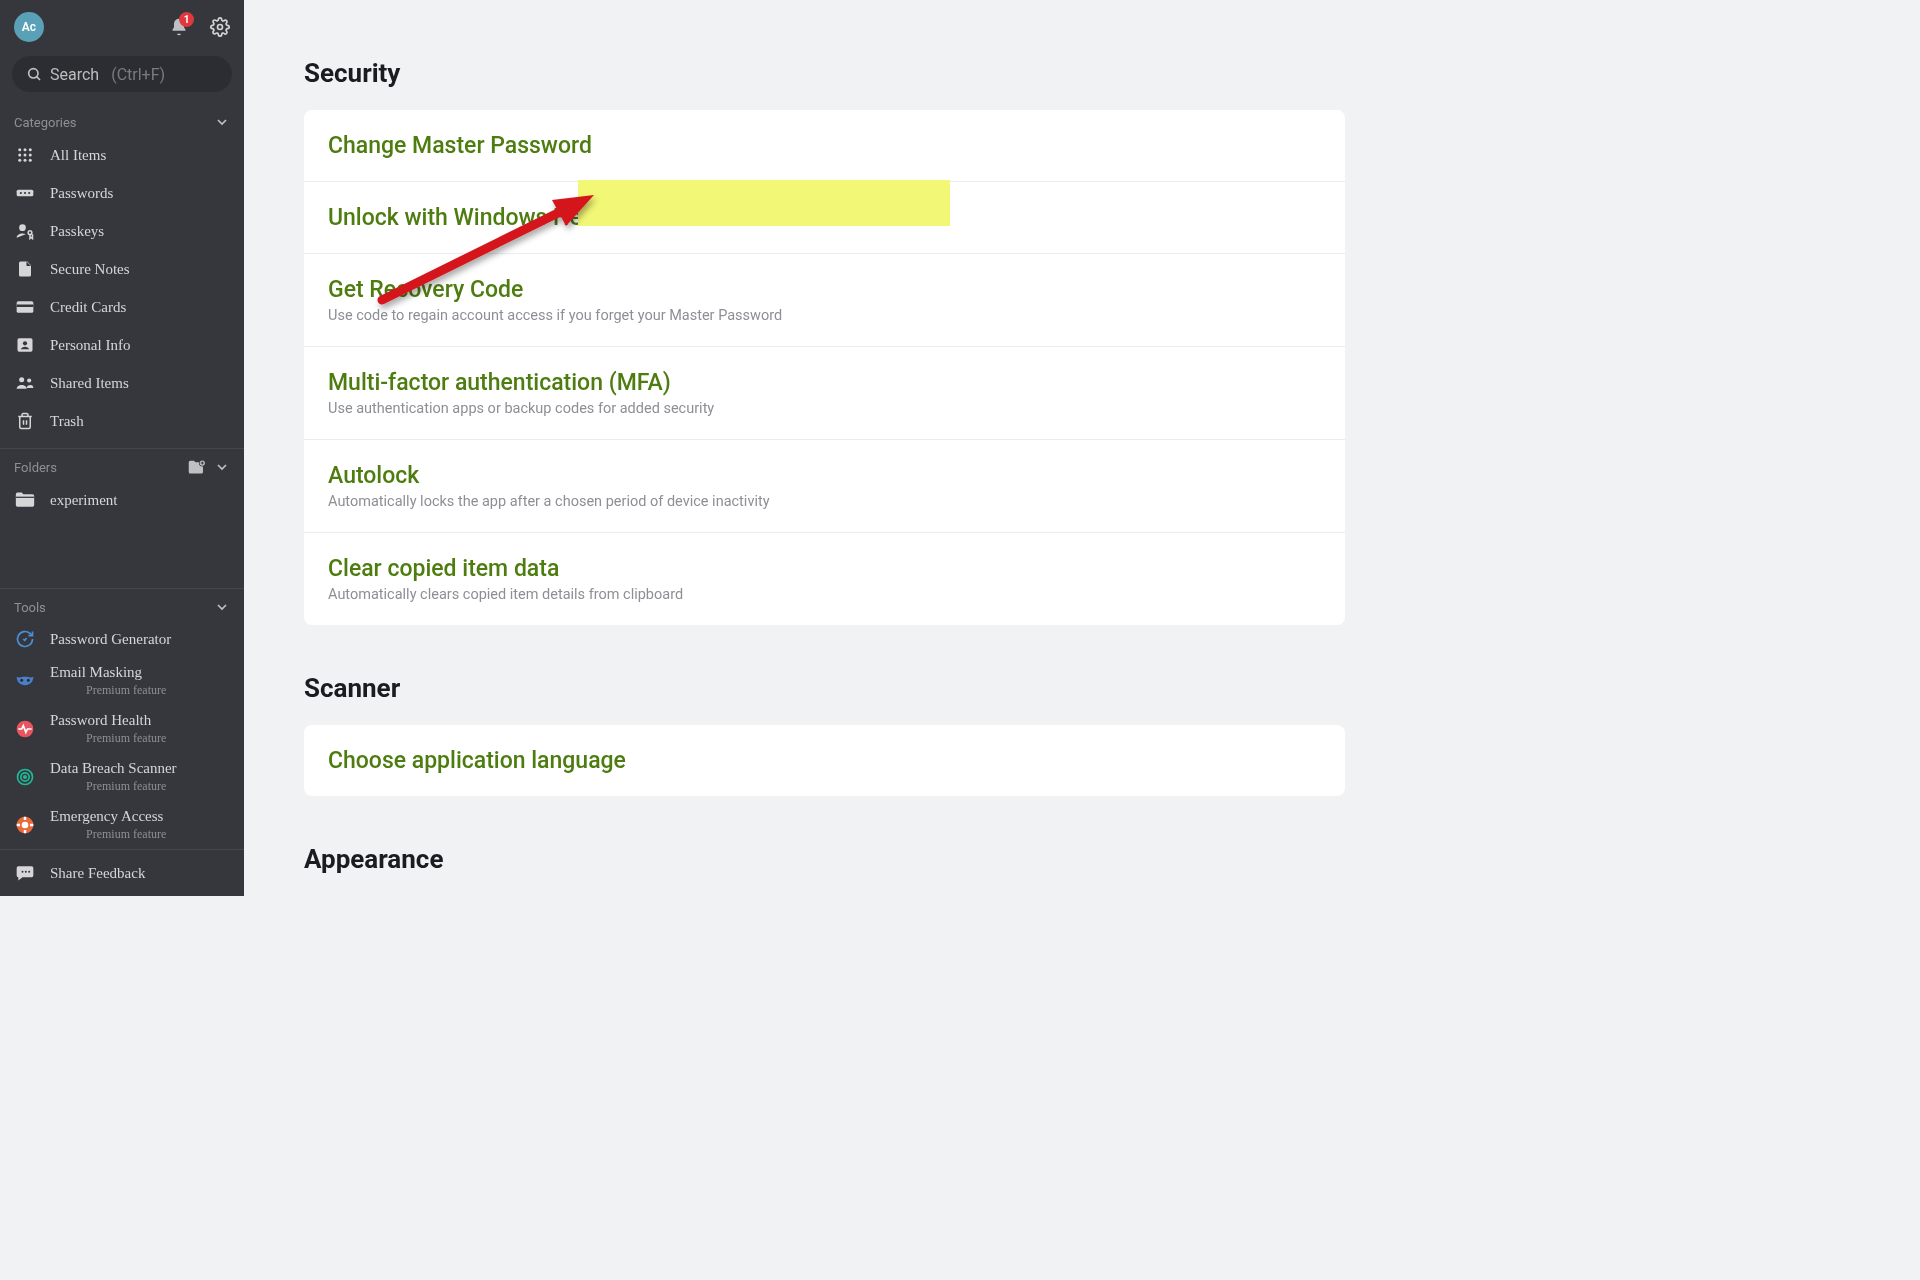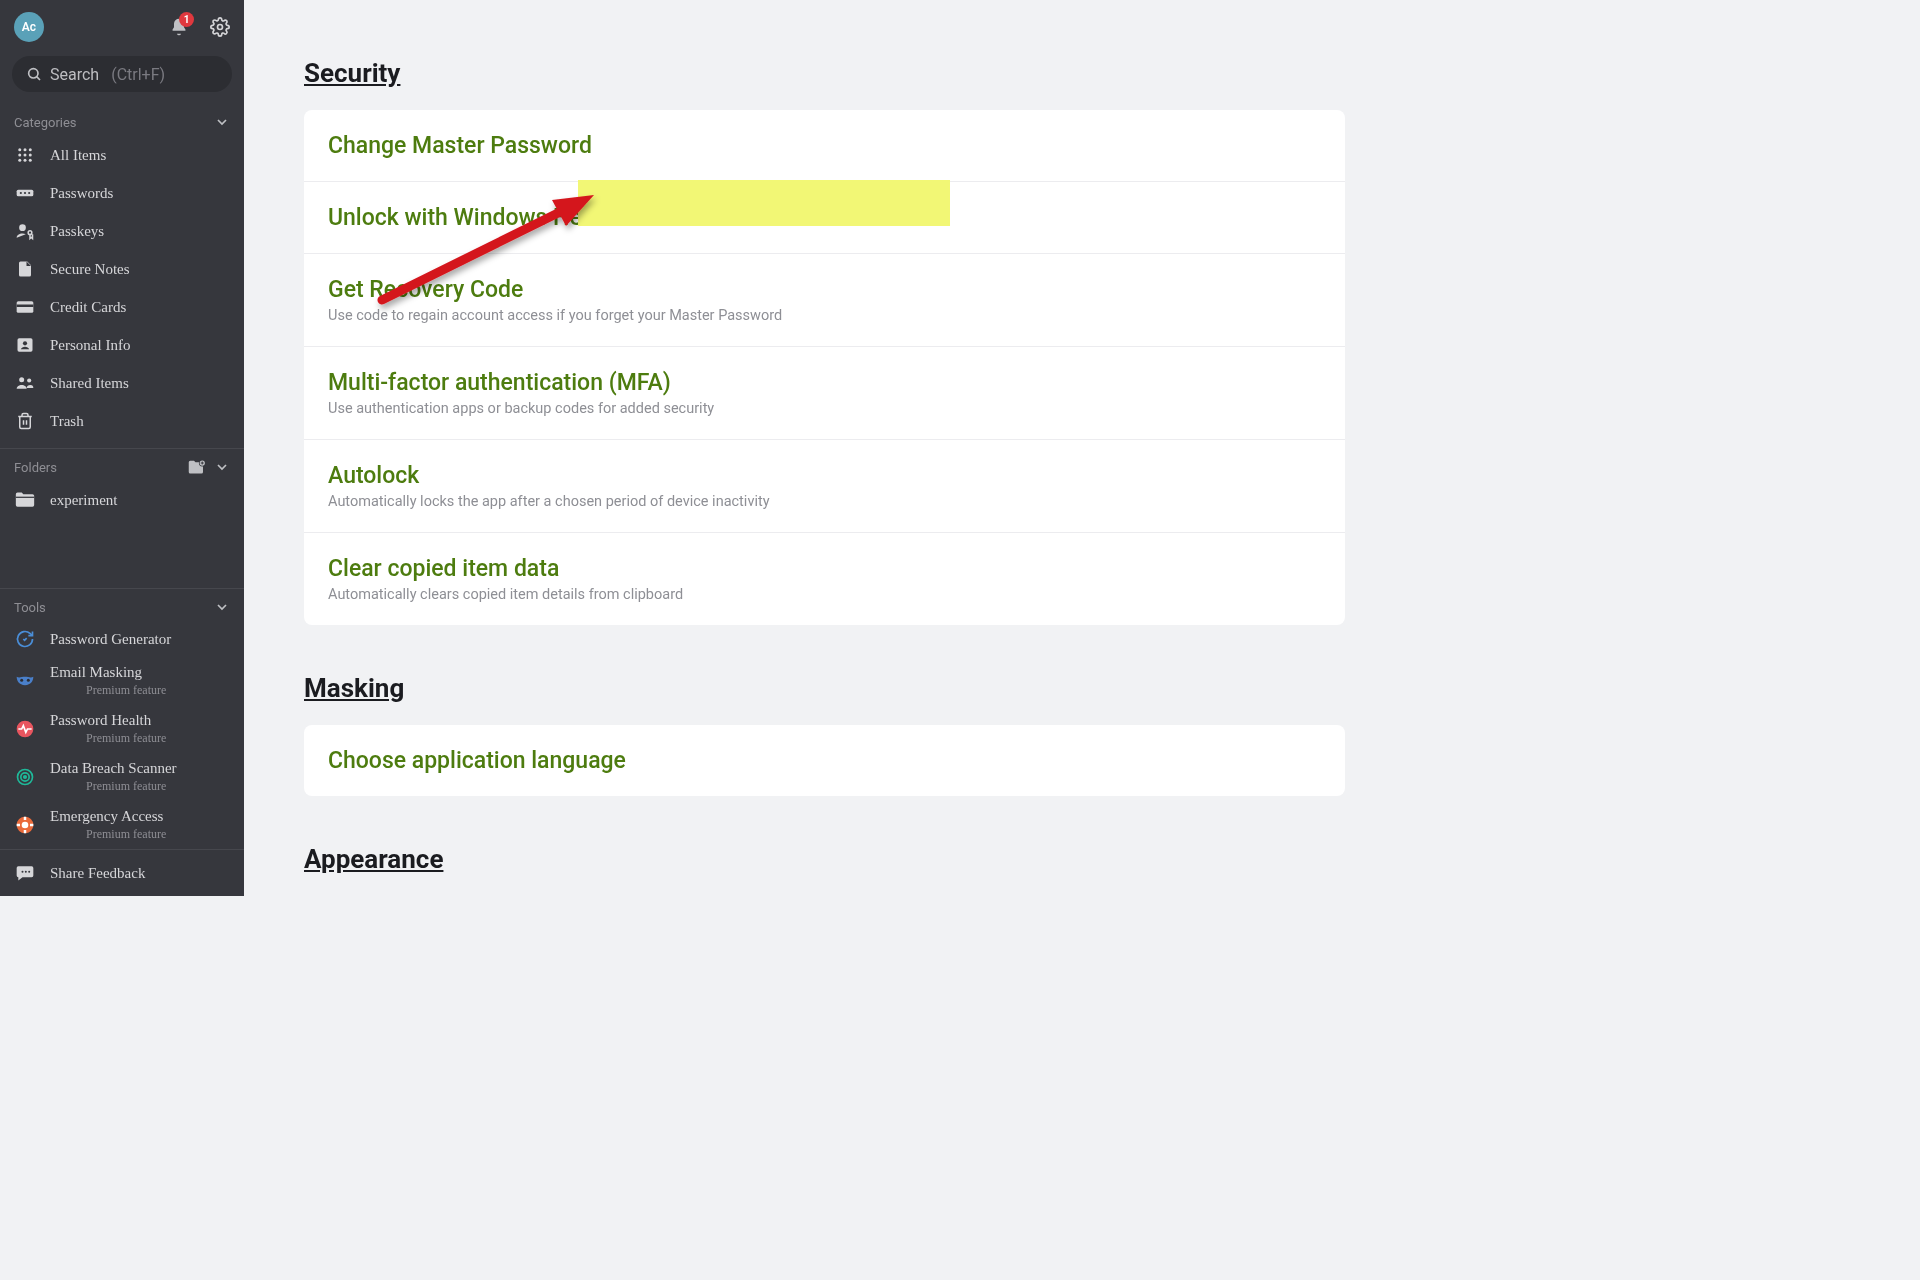--- a/index.html
+++ b/index.html
@@ -79,21 +79,21 @@
     margin-top:auto; border-top:1px solid #46474d;
   }
   .bottom-section .nav-item { padding:12px 14px; }
 
   
   .main {
     flex:1; overflow-y:auto; padding: 40px 0 40px 0; position:relative;
   }
   .content { max-width: 1060px; margin-left: 60px; }
   h2.section-title {
-    color:#1b1c20; font-size:26px; font-weight:700; margin: 18px 0 22px 0; text-decoration: underline;
+    color:#1b1c20; font-size:26px; font-weight:700; margin: 18px 0 22px 0;
   }
   .card {
     background:#fff; border-radius:8px; overflow:hidden;
     box-shadow: 0 0 0 0 rgba(0,0,0,0);
   }
   .row {
     padding: 22px 24px; border-bottom:1px solid #ececef; cursor:pointer;
   }
   .row:last-child { border-bottom:none; }
   .row-title { color:#4d7c0f; font-size:23px; font-weight:500; }
@@ -402,21 +402,21 @@
       <div class="row">
         <div class="row-title">Autolock</div>
         <div class="row-desc">Automatically locks the app after a chosen period of device inactivity</div>
       </div>
       <div class="row">
         <div class="row-title">Clear copied item data</div>
         <div class="row-desc">Automatically clears copied item details from clipboard</div>
       </div>
     </div>
 
-    <h2 class="section-title" style="margin-top:48px">Masking</h2>
+    <h2 class="section-title" style="margin-top:48px">Scanner</h2>
     <div class="card">
       <div class="row">
         <div class="row-title">Choose application language</div>
       </div>
     </div>
 
     <h2 class="section-title" style="margin-top:48px">Appearance</h2>
   </div>
 </div>
 

